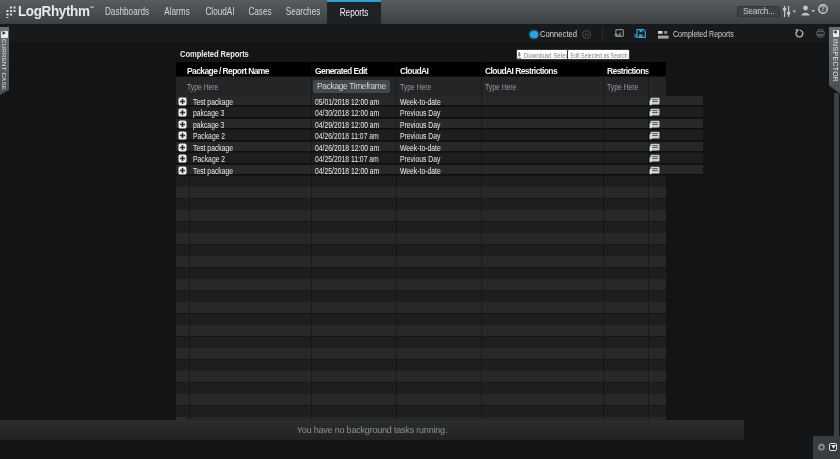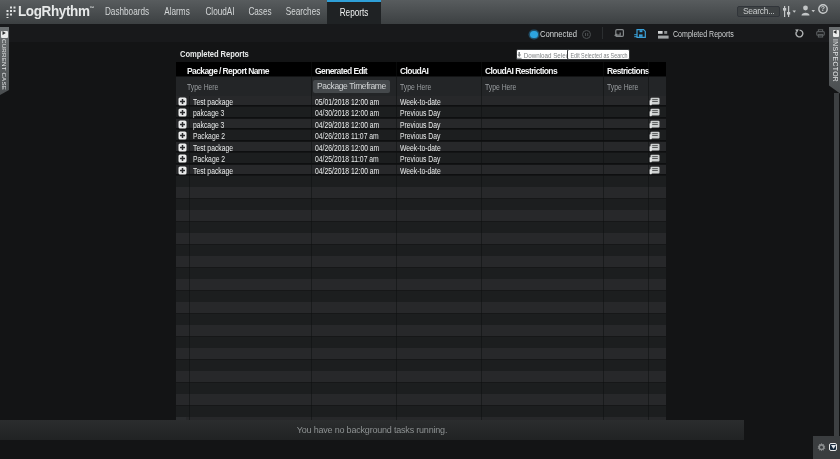--- a/index.html
+++ b/index.html
@@ -38,21 +38,21 @@
 #title { position:absolute; left:180px; top:48px; font-size:9.5px; font-weight:bold; color:#e9ebeb; letter-spacing:-0.1px; transform:scaleX(0.8); transform-origin:0 50%; white-space:nowrap; }
 .hbtn { position:absolute; top:48.5px; height:11px; background:#ffffff; border:1px solid #323537; border-radius:2px; color:#7e8284; font-size:8px; text-align:center; line-height:10px; white-space:nowrap; overflow:visible; }
 .bc { position:absolute; left:50%; top:1px; transform-origin:center; white-space:nowrap; }
 
 
 #thead { position:absolute; left:176px; top:62px; width:490px; height:15px; background:#000000; }
 #thead span { position:absolute; top:3.5px; font-size:8.5px; font-weight:bold; color:#f2f3f4; letter-spacing:-0.6px; white-space:nowrap; }
 #tfilter { position:absolute; left:176px; top:77px; width:490px; height:18.5px; background:#232527; overflow:hidden; }
 #tfilter .th { position:absolute; top:5px; font-size:8.5px; color:#9b9fa2; white-space:nowrap; transform:scaleX(0.8); transform-origin:0 50%; }
 #seltf { position:absolute; left:137px; top:2.5px; width:77px; height:13px; background:#44484b; border-radius:2px; color:#d2d5d6; font-size:8.5px; letter-spacing:-0.4px; text-align:center; line-height:13px; }
-.drow { position:absolute; left:176px; width:490px; height:10.5px; border-bottom:1px solid #0e0f10; }
+.drow { position:absolute; left:176px; width:527px; height:10.5px; border-bottom:1px solid #0e0f10; }
 .cell { position:absolute; top:1px; font-size:8.5px; color:#e9ebeb; white-space:nowrap; transform:scaleX(0.8); transform-origin:0 50%; }
 .exp { position:absolute; left:2px; top:1px; }
 .ricon { position:absolute; left:473px; top:1px; }
 #emptyrows { position:absolute; left:176px; top:176px; width:490px; height:250px;
   background:repeating-linear-gradient(#1c1e1f 0 11px, #161718 11px 11.5px, #27282a 11.5px 22.5px, #161718 22.5px 23px); }
 .vline { position:absolute; width:1px; background:rgba(15,16,17,0.55); }
 #hscroll { position:absolute; left:176px; top:425.5px; width:490px; height:10px; background:#242628; }
 #hscroll .cap { position:absolute; top:0; width:10px; height:10px; background:#303335; }
 #corner { position:absolute; left:175.5px; top:416.5px; width:10px; height:9px; background:#2b2d2f; }
 

